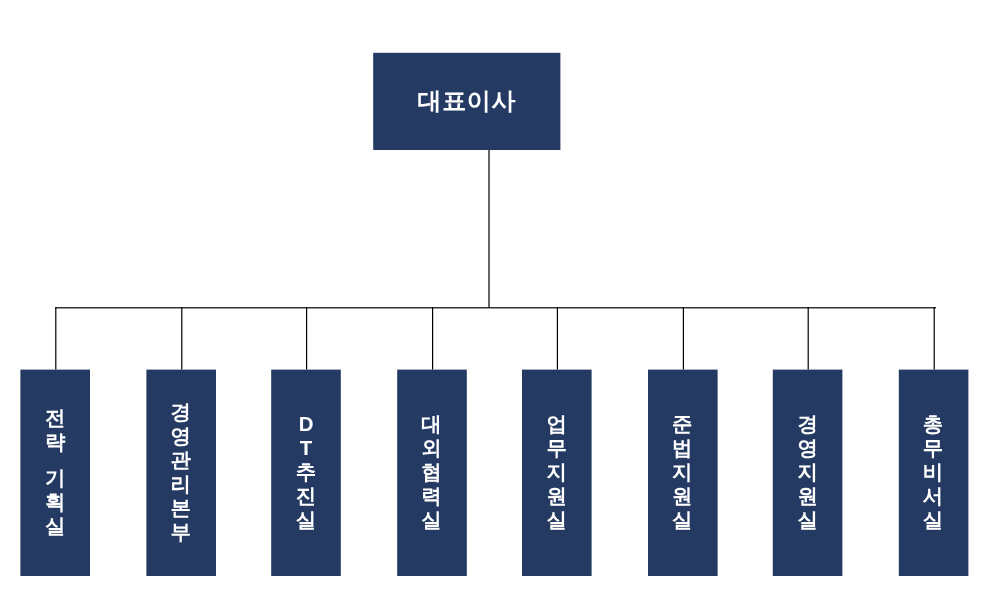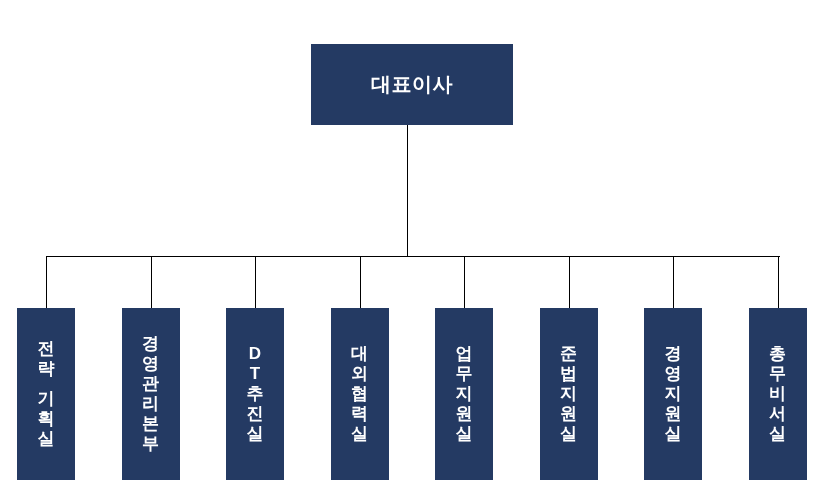--- a/index.html
+++ b/index.html
@@ -22,21 +22,21 @@
     background: #243a63;
     color: #ffffff;
     display: flex;
     align-items: center;
     justify-content: center;
     box-sizing: border-box;
   }
   #root-node {
     left: 311px;
     top: 44px;
-    width: 202px;
+    width: 156px;
     height: 81px;
     font-size: 20px;
     font-weight: bold;
     letter-spacing: 0.5px;
   }
   .child-node {
     width: 58px;
     height: 172px;
     top: 308px;
   }

